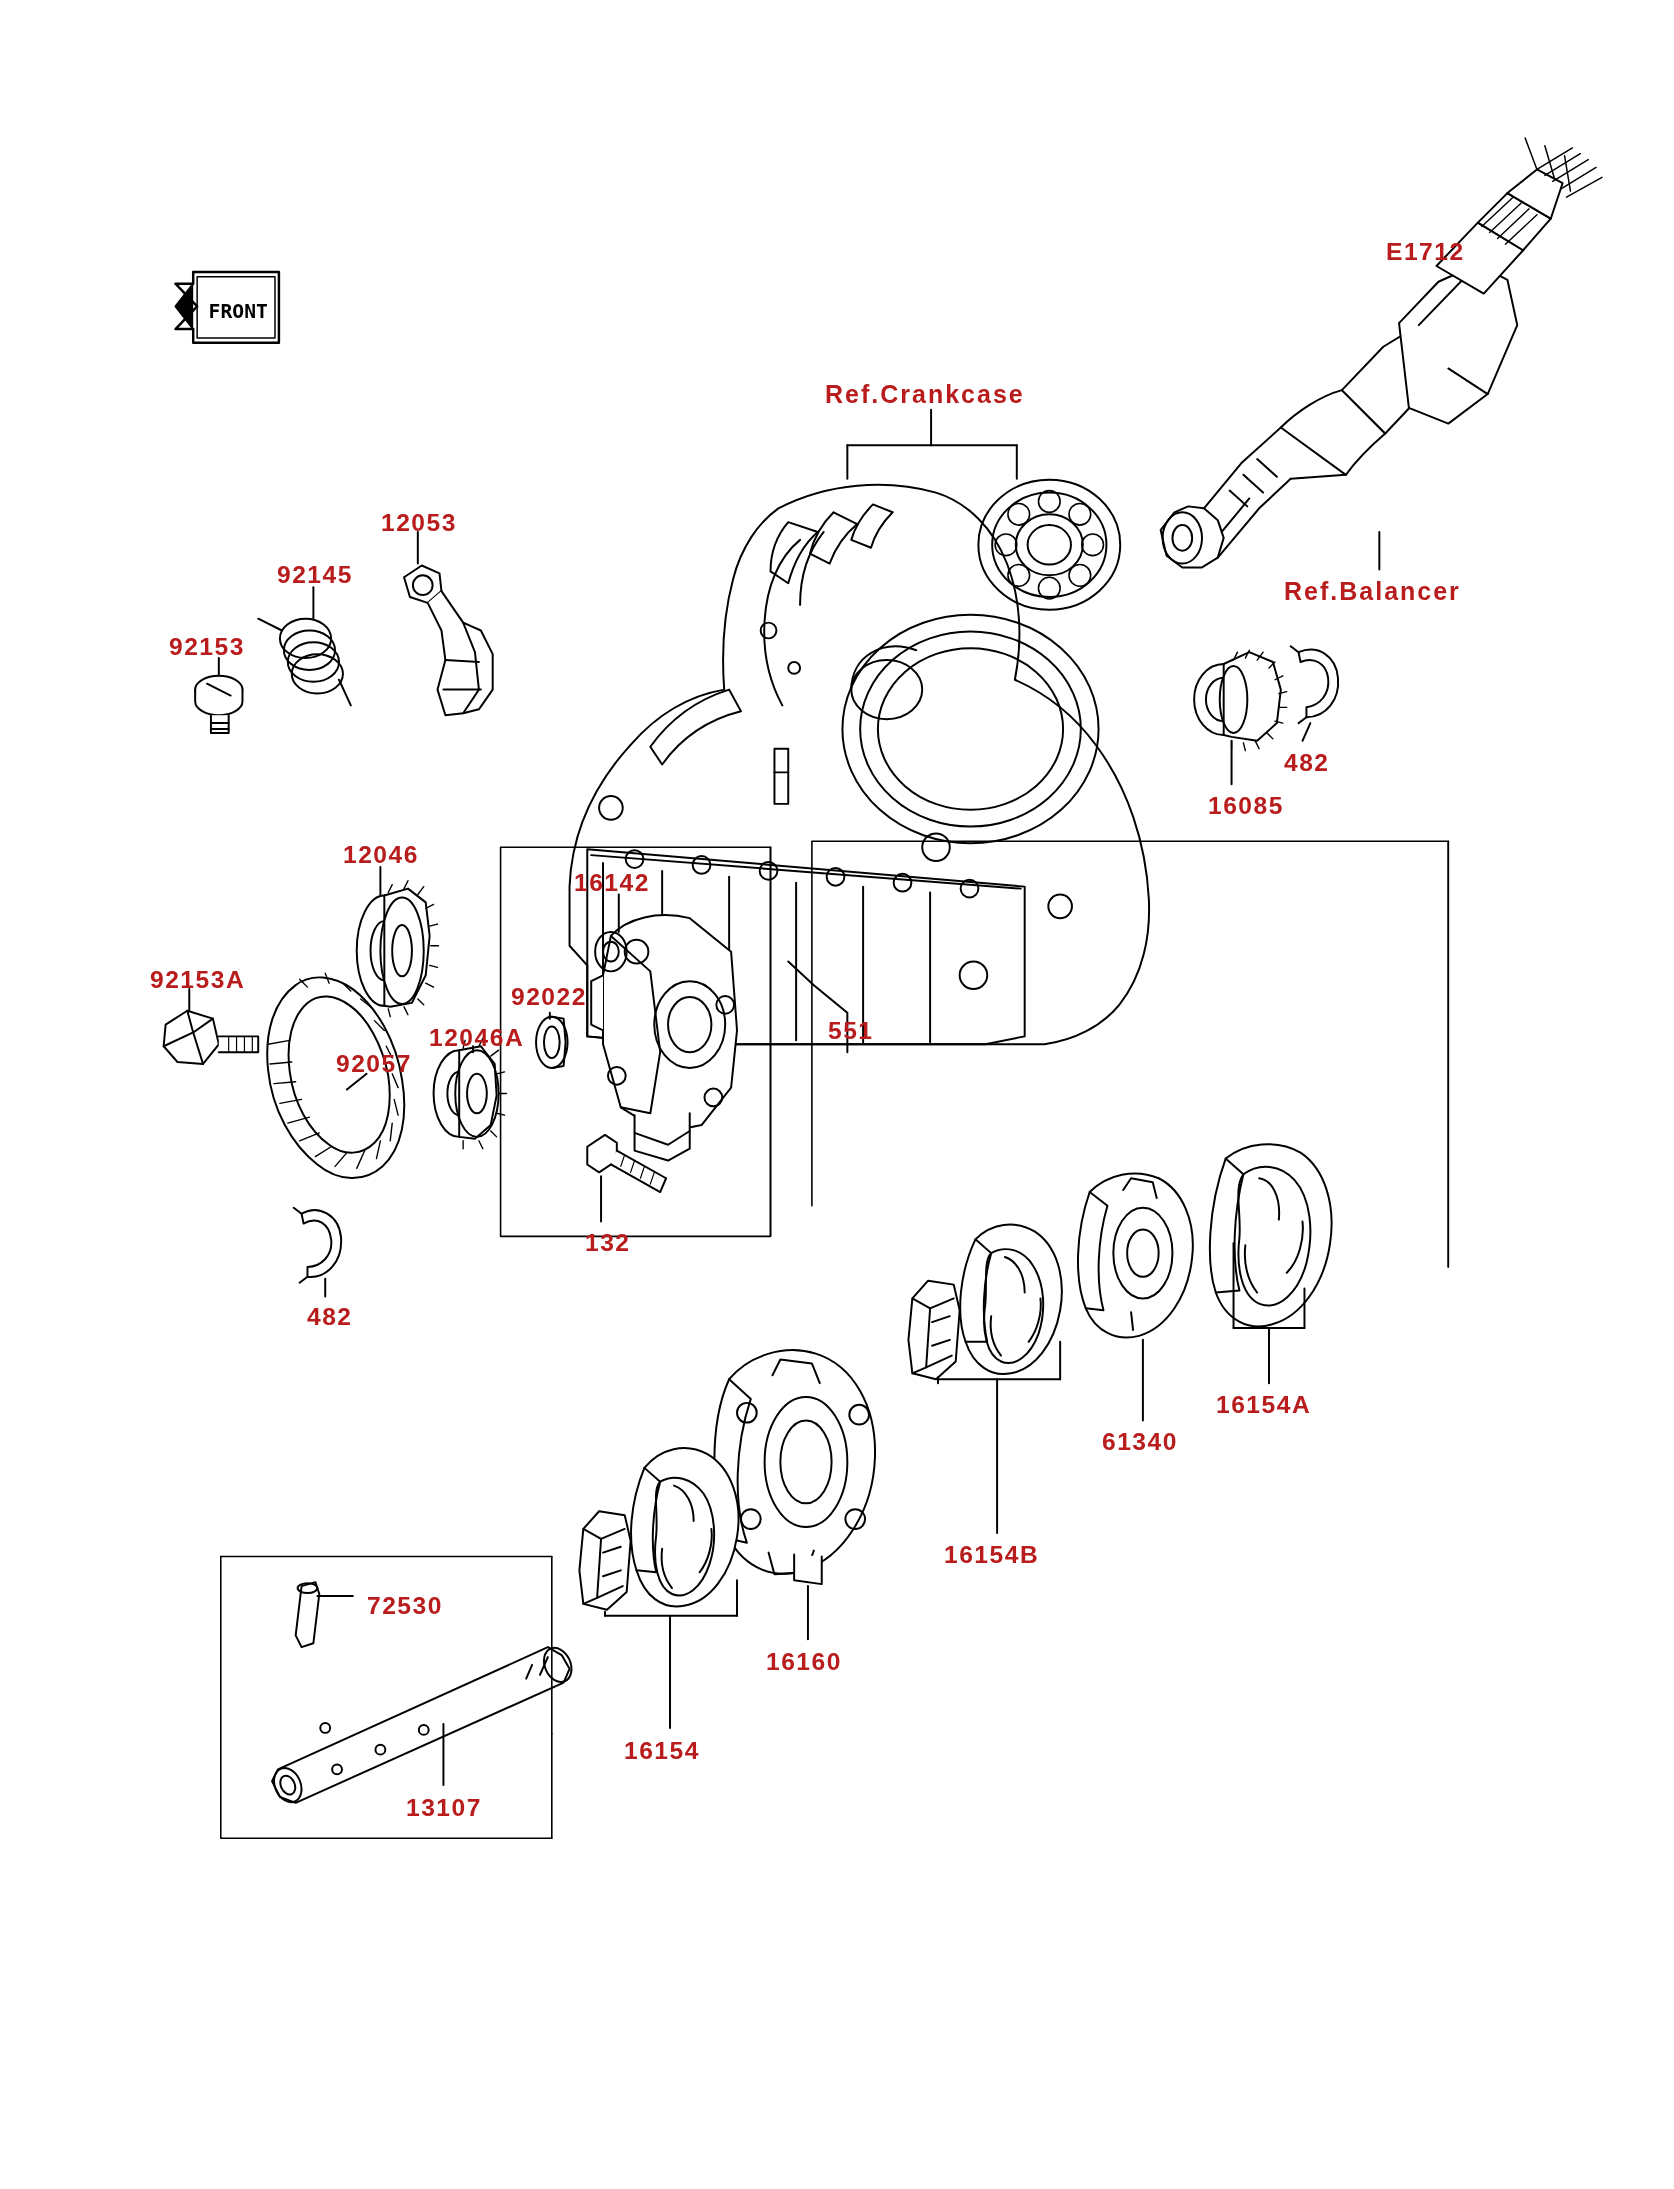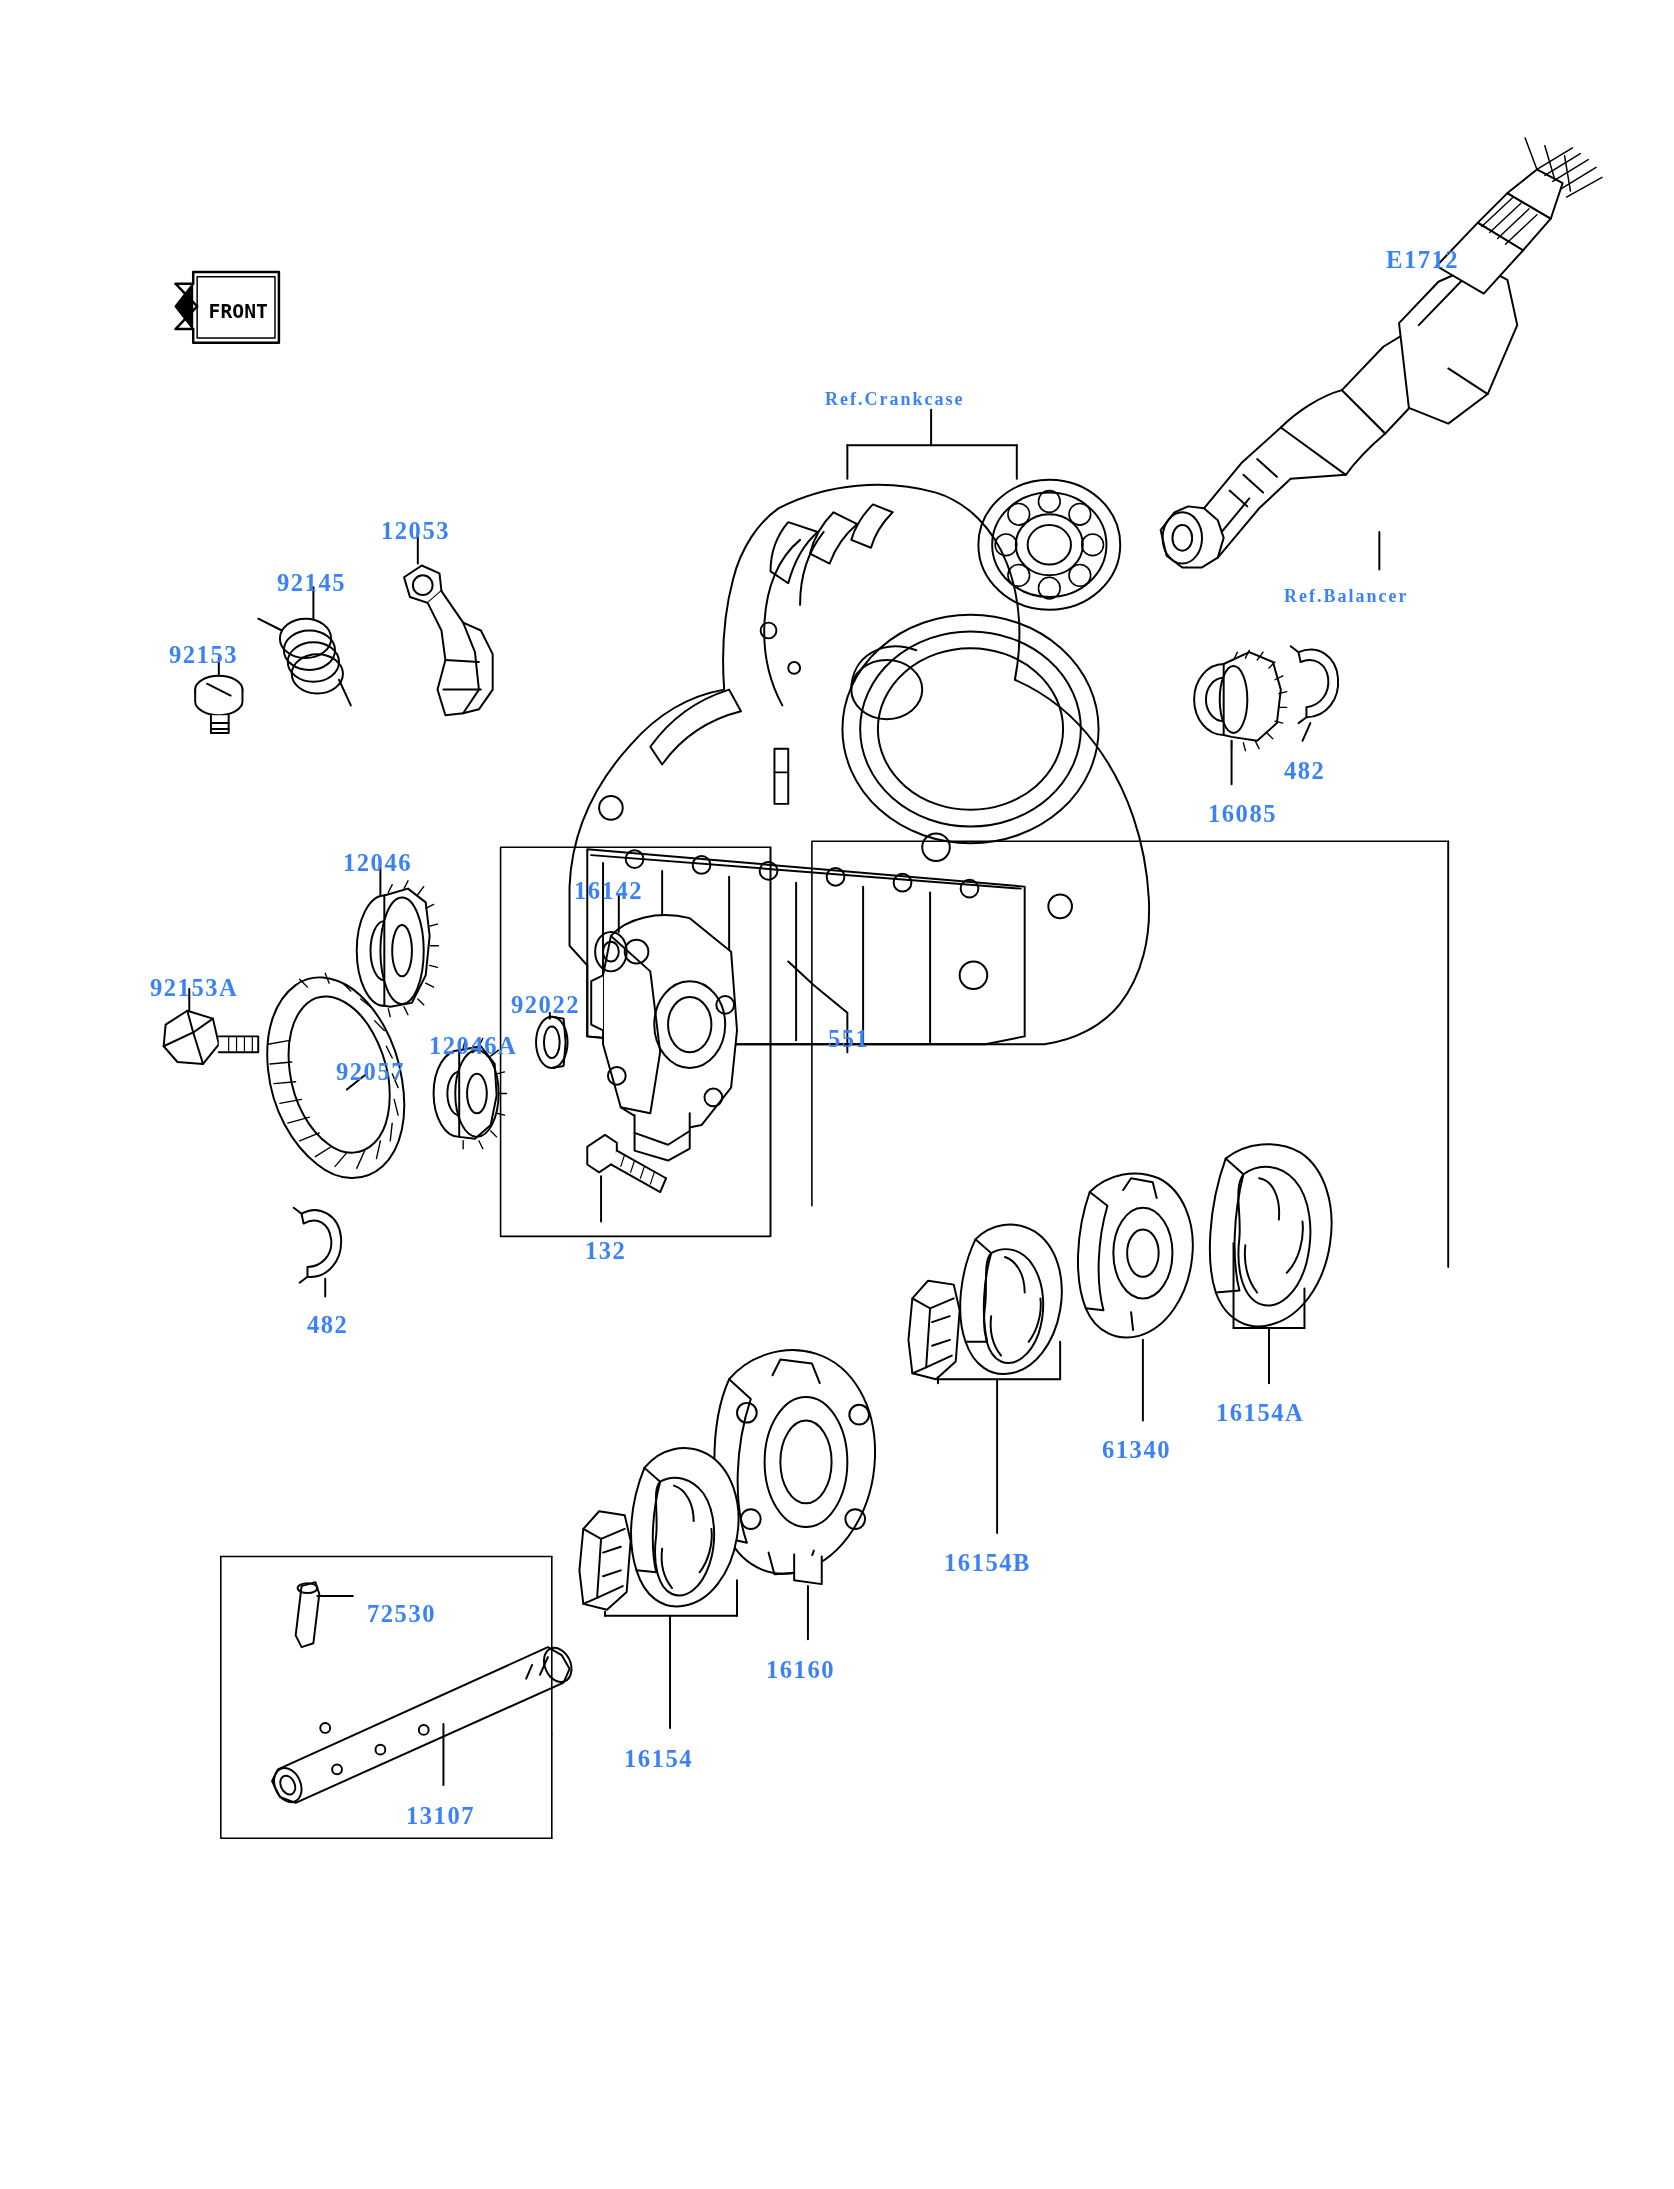--- a/index.html
+++ b/index.html
@@ -24,31 +24,30 @@
   }
   svg#art {
     position: absolute;
     left: 0;
     top: 0;
     width: 1675px;
     height: 2190px;
   }
   .lbl {
     position: absolute;
-    font-family: Liberation Serif, serif;
+    font-family: Liberation Sans, sans-serif;
     font-size: 24.6px;
     font-weight: bold;
     letter-spacing: 1.5px;
-    color: #3b82f6;
+    color: #b91c1c;
     white-space: nowrap;
     line-height: 1;
-    margin-top: 8px;
   }
   .lbl.ref {
-    font-size: 18px;
+    font-size: 25px;
     font-weight: bold;
     letter-spacing: 2px;
   }
   .front-badge {
     position: absolute;
     left: 183px;
     top: 272px;
     width: 108px;
     height: 81px;
   }

